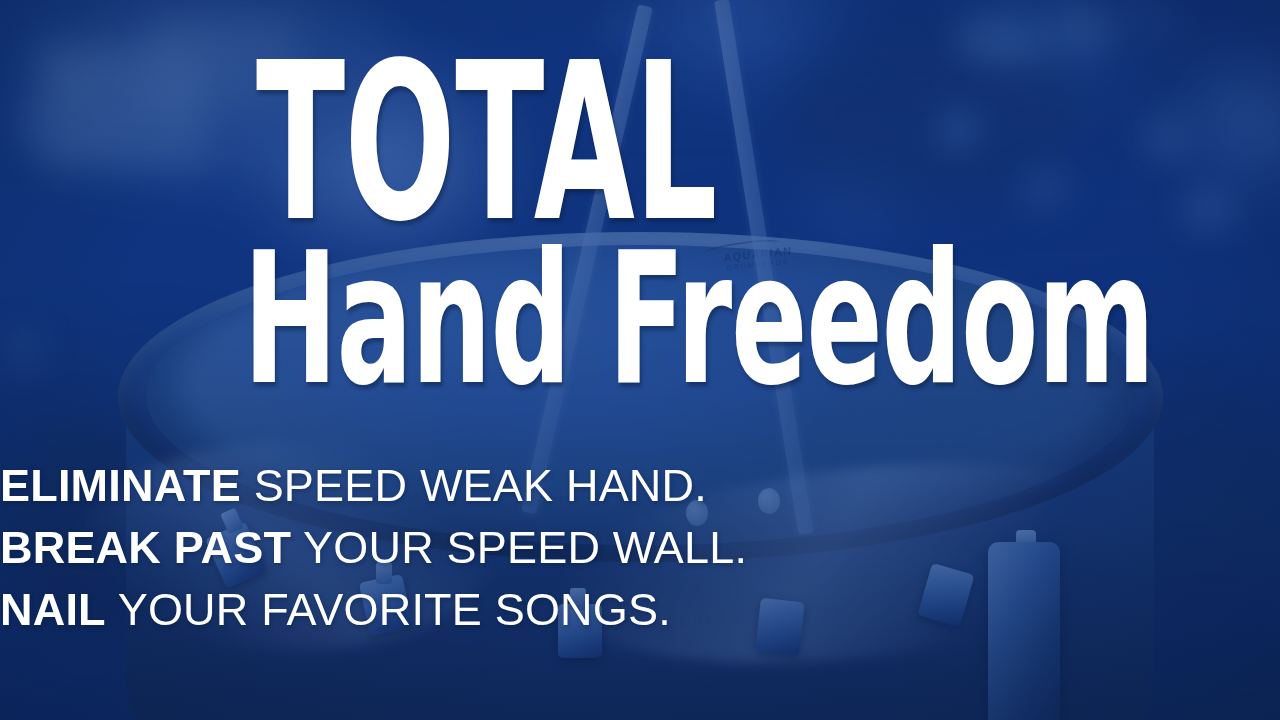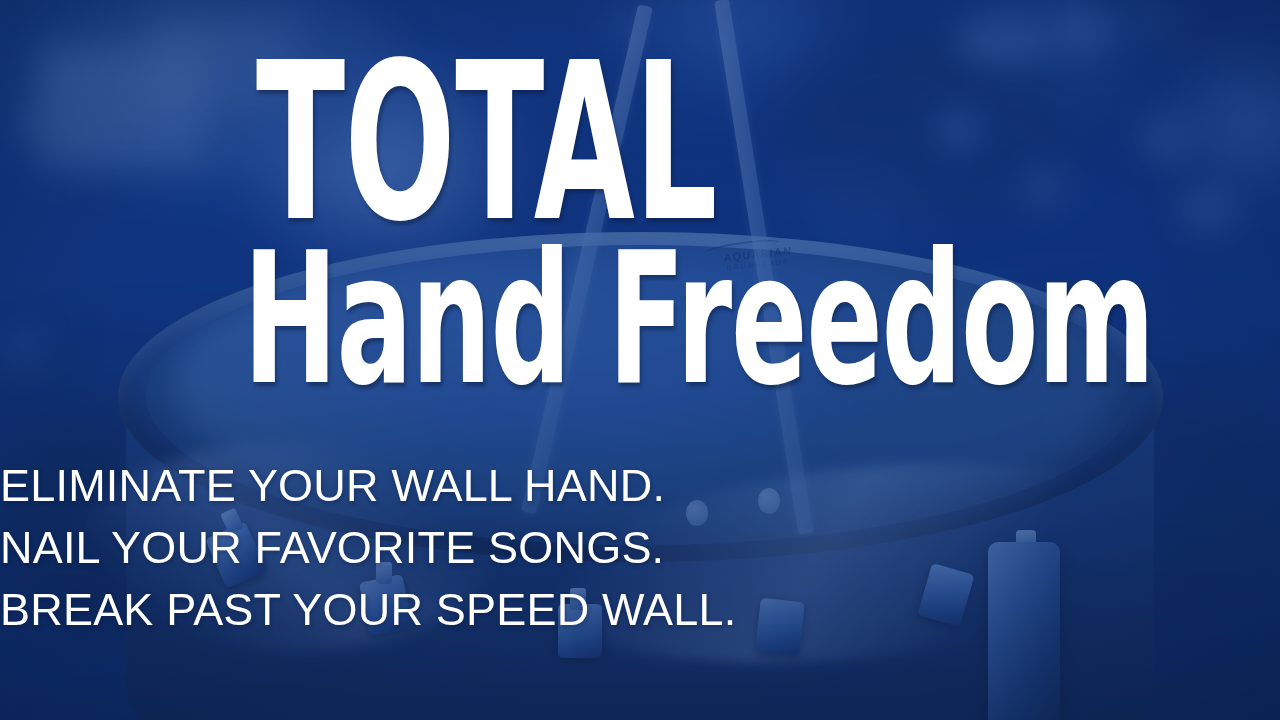--- a/index.html
+++ b/index.html
@@ -336,21 +336,21 @@
   .sub-line {
     color: #ffffff;
     font-family: "Liberation Sans", sans-serif;
     font-size: 45px;
     line-height: 62px;
     font-weight: 400;
     letter-spacing: .2px;
     white-space: nowrap;
     text-shadow: 1px 2px 4px rgba(8,26,60,.40);
   }
-  .sub-line .em { font-weight: 400; }
+  .sub-line .em { font-weight: 700; }
 </style>
 </head>
 <body>
 
 <div id="stage">
 
   <div class="photo-layer">
     <div class="bg-base"></div>
 
     <div class="shape-blur-a"></div>
@@ -411,24 +411,24 @@
   <div class="blue-wash"></div>
   <div class="blue-wash-2"></div>
   <div class="vignette"></div>
 
   <div class="text-layer">
     <div class="headline-1">TOTAL</div>
     <div class="headline-2">Hand Freedom</div>
 
     <div class="sub-block">
       <div class="sub-line">
-        <span class="em">ELIMINATE</span><span> YOUR WALL HAND.</span>
+        <span class="em">ELIMINATE</span><span> SPEED WEAK HAND.</span>
+      </div>
+      <div class="sub-line">
+        <span class="em">BREAK PAST</span><span> YOUR SPEED WALL.</span>
       </div>
       <div class="sub-line">
         <span class="em">NAIL</span><span> YOUR FAVORITE SONGS.</span>
       </div>
-      <div class="sub-line">
-        <span class="em">BREAK PAST</span><span> YOUR SPEED WALL.</span>
-      </div>
     </div>
   </div>
 
 </div>
 
 </body></html>

